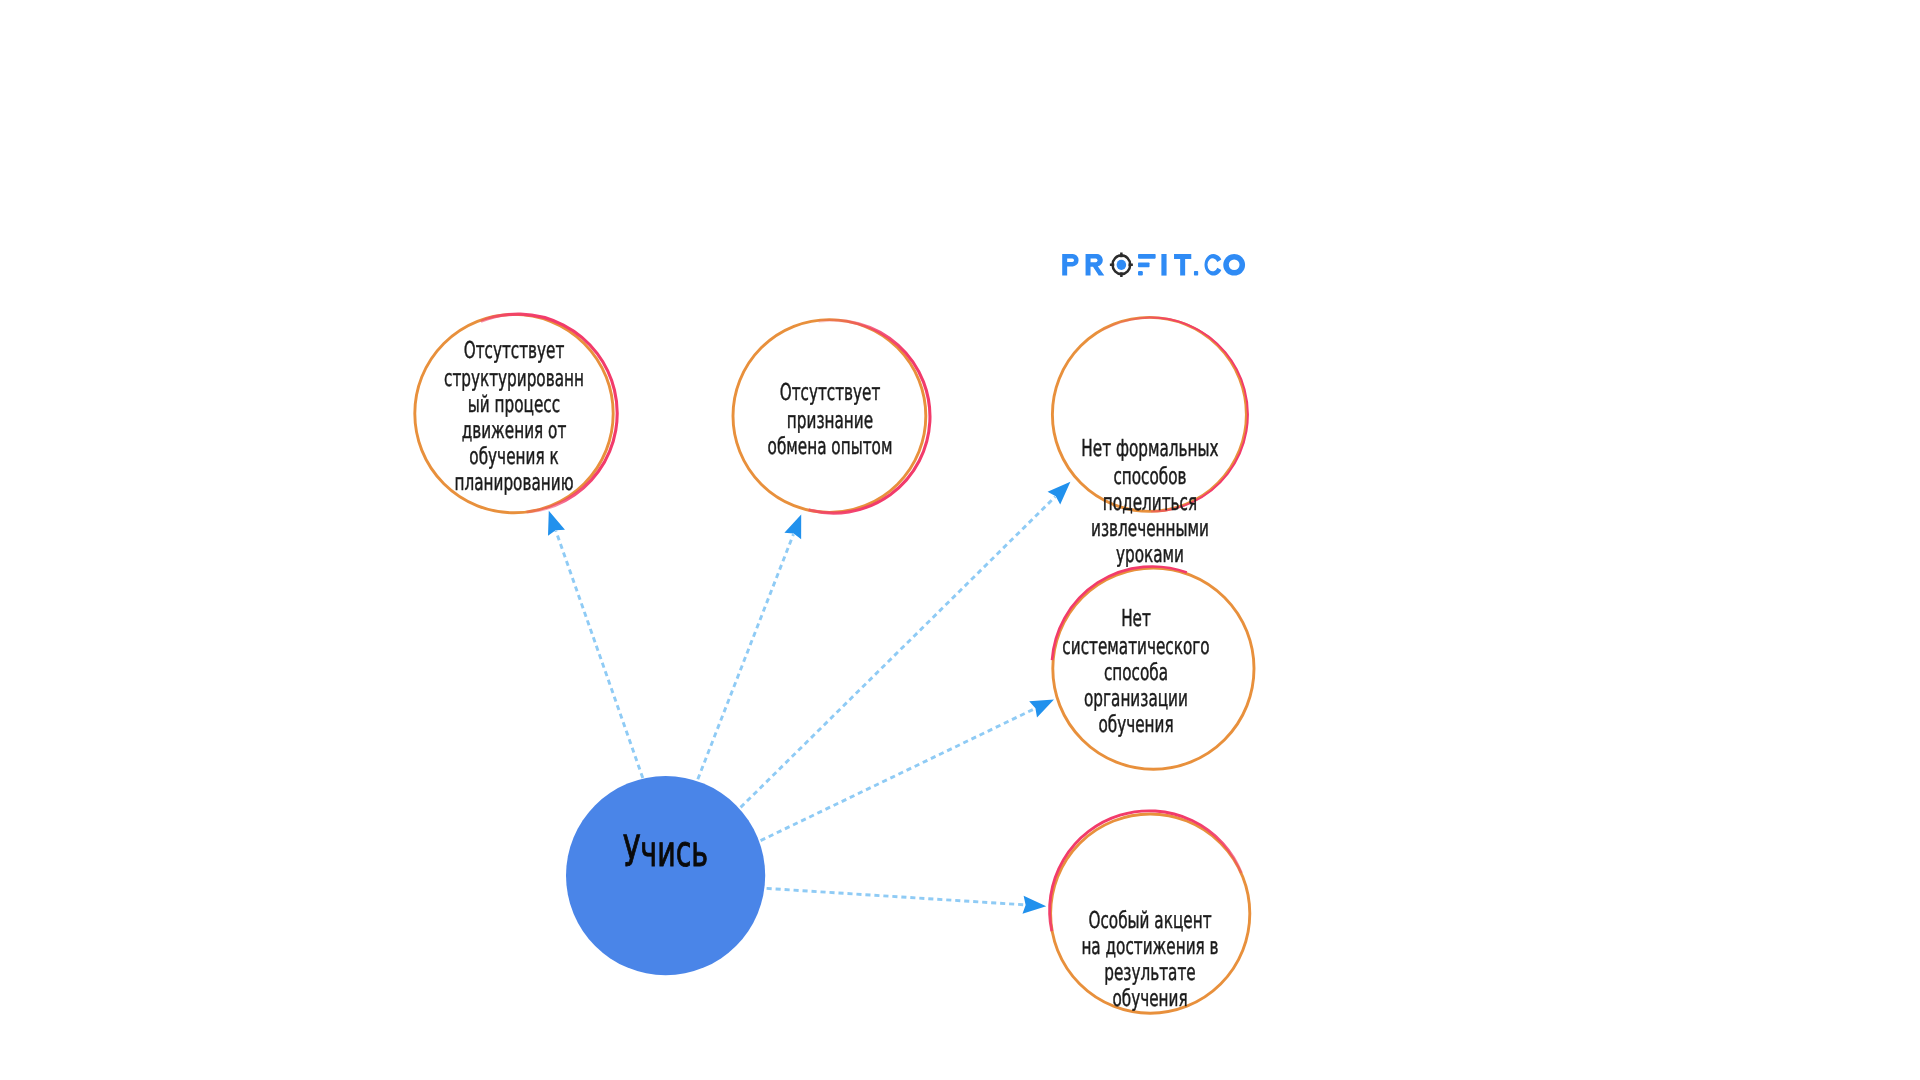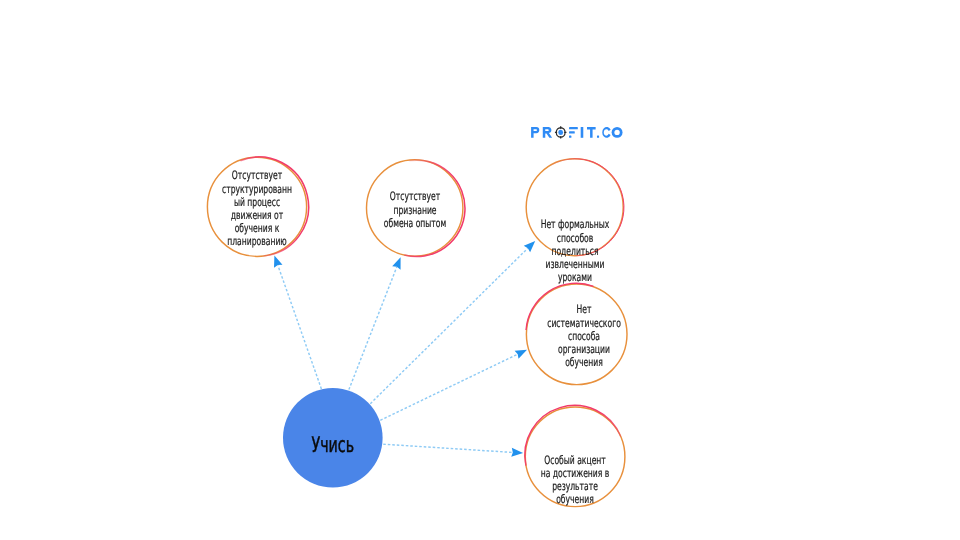--- a/index.html
+++ b/index.html
@@ -189,34 +189,34 @@
         <div>признание</div>
         <div>обмена опытом</div>
       </div>
       <div class="node-label bubble-label" style="left: 514.7px; top: 176.3px; width: 120px; margin-top: 42px;">
         <div>Нет формальных</div>
         <div>способов</div>
         <div>поделиться</div>
         <div>извлеченными</div>
         <div>уроками</div>
       </div>
-      <div class="node-label bubble-label" style="left: 524px; top: 303.4px; width: 120px;">
+      <div class="node-label bubble-label" style="left: 508px; top: 303.4px; width: 120px;">
         <div>Нет</div>
         <div>систематического</div>
         <div>способа</div>
         <div>организации</div>
         <div>обучения</div>
       </div>
       <div class="node-label bubble-label" style="left: 515.1px; top: 432.5px; width: 120px; margin-top: 21px;">
         <div>Особый акцент</div>
         <div>на достижения в</div>
         <div>результате</div>
         <div>обучения</div>
       </div>
-      <div class="node-label hub-label" style="left: 272.8px; top: 435px; width: 120px;"><span>Учись</span></div>
+      <div class="node-label hub-label" style="left: 272.8px; top: 416px; width: 120px;"><span>Учись</span></div>
     </div>
   <div id="logo">
     <svg id="logo-svg" width="92.5" height="10.8" viewBox="0 0 966 106" overflow="visible" preserveAspectRatio="none">
       <g id="logo-glyphs">
           <path d="M1 0 H56 A30 30 0 0 1 56 61 H27 V106 H1 Z" fill="#2f8bf5"></path>
           <path d="M27 22 H54 A8.5 8.5 0 0 1 54 39 H27 Z" fill="#ffffff"></path>
           <path d="M123 0 H178 A30 30 0 0 1 187 60 L221 106 H192 L162 63 H149 V106 H123 Z" fill="#2f8bf5"></path>
           <path d="M149 22 H176 A8.5 8.5 0 0 1 176 40 H149 Z" fill="#ffffff"></path>
           <circle cx="310" cy="53" r="46" fill="none" stroke="#2b2b2b" stroke-width="13"></circle>
           <path d="M310 -7 v23 M310 90 v23 M250 53 h23 M347 53 h23" stroke="#2b2b2b" stroke-width="13" stroke-linecap="butt"></path>

